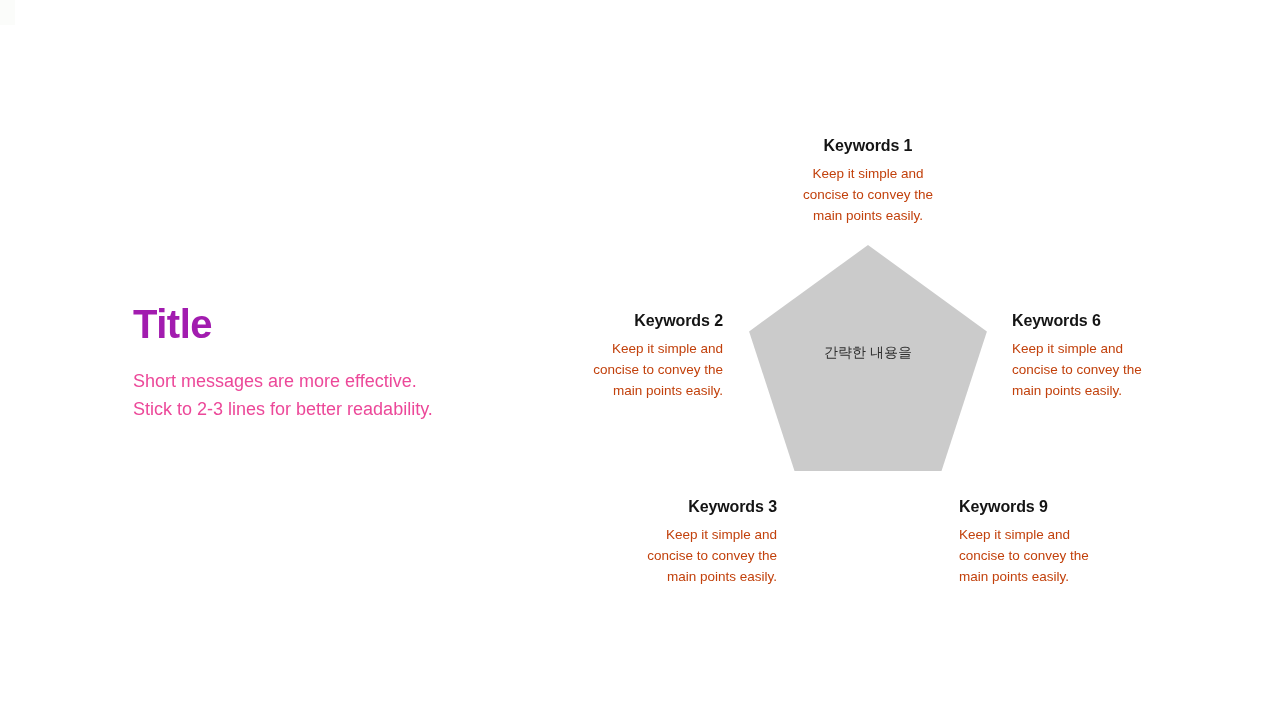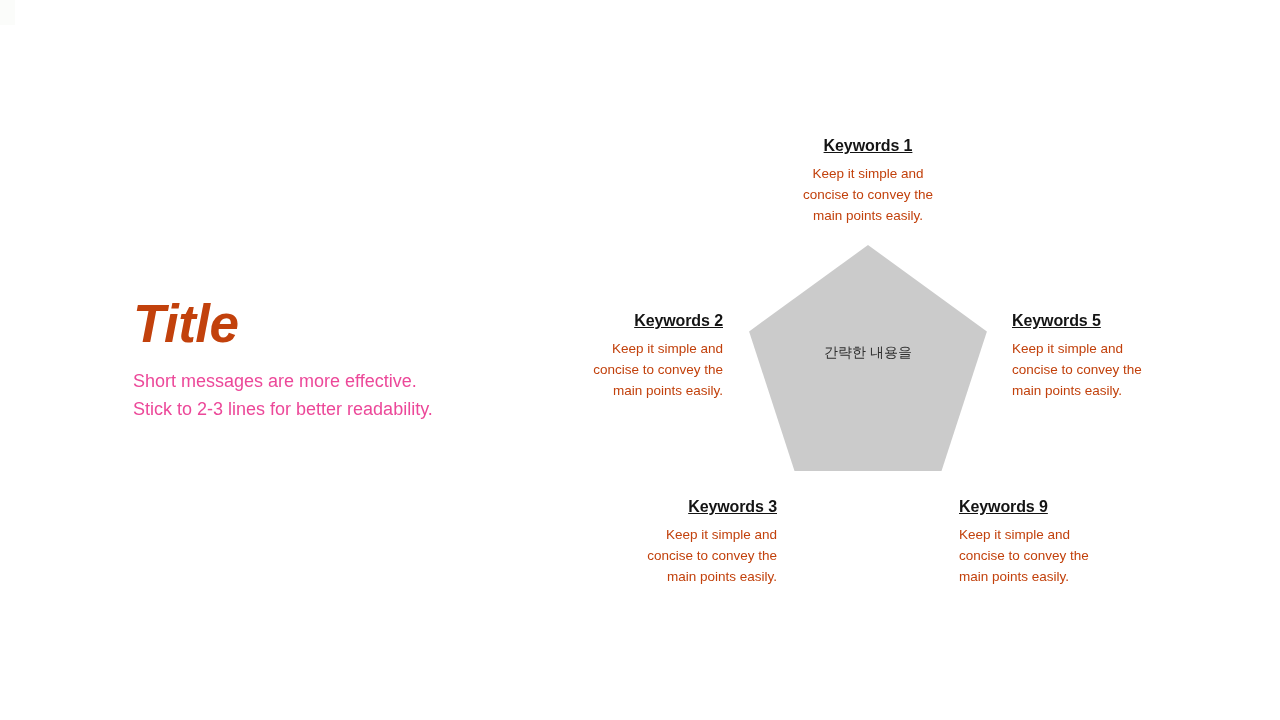--- a/index.html
+++ b/index.html
@@ -14,22 +14,22 @@
 
   
   .corner-artifact {
     left: 0; top: 0; width: 15px; height: 25px;
     background: #fbfcfa;
   }
 
   
   .title-block { left: 133px; top: 300px; width: 420px; }
   .slide-title {
-    font-size: 53px; line-height: 48px; font-weight: 800;
-    color: #c2410c; letter-spacing: -0.5px; font-style: italic;
+    font-size: 40px; line-height: 48px; font-weight: 800;
+    color: #a21caf; letter-spacing: -0.5px;
   }
   .slide-subtitle {
     left: 133px; top: 367px; width: 460px;
     font-size: 18px; line-height: 28px; font-weight: 400;
     color: #ec4899;
   }
 
   
   .pentagon-svg { left: 742px; top: 238px; width: 252px; height: 240px; }
 
@@ -43,21 +43,20 @@
     font-size: 14px; line-height: 22px; font-weight: 400;
     color: #2e2e2e;
   }
 
   
   .kw-block { width: 170px; }
   .kw-label {
     font-size: 16px; line-height: 20px; font-weight: 700;
     color: #141414; letter-spacing: -0.1px;
     margin-bottom: 7px;
-    text-decoration: underline;
   }
   .kw-line {
     font-size: 13.5px; line-height: 21px; font-weight: 400;
     color: #c2410c;
   }
   .kw-top          { left: 783px; top: 136px; text-align: center; }
   .kw-left         { left: 553px; top: 311px; text-align: right; }
   .kw-right        { left: 1012px; top: 311px; text-align: left; }
   .kw-bottom-left  { left: 607px; top: 497px; text-align: right; }
   .kw-bottom-right { left: 959px; top: 497px; text-align: left; }
@@ -107,17 +106,17 @@
 </div>
 
 <div class="abs kw-block kw-bottom-right">
   <div class="kw-label">Keywords 9</div>
   <div class="kw-line">Keep it simple and</div>
   <div class="kw-line">concise to convey the</div>
   <div class="kw-line">main points easily.</div>
 </div>
 
 <div class="abs kw-block kw-right">
-  <div class="kw-label">Keywords 5</div>
+  <div class="kw-label">Keywords 6</div>
   <div class="kw-line">Keep it simple and</div>
   <div class="kw-line">concise to convey the</div>
   <div class="kw-line">main points easily.</div>
 </div>
 
 </body></html>

